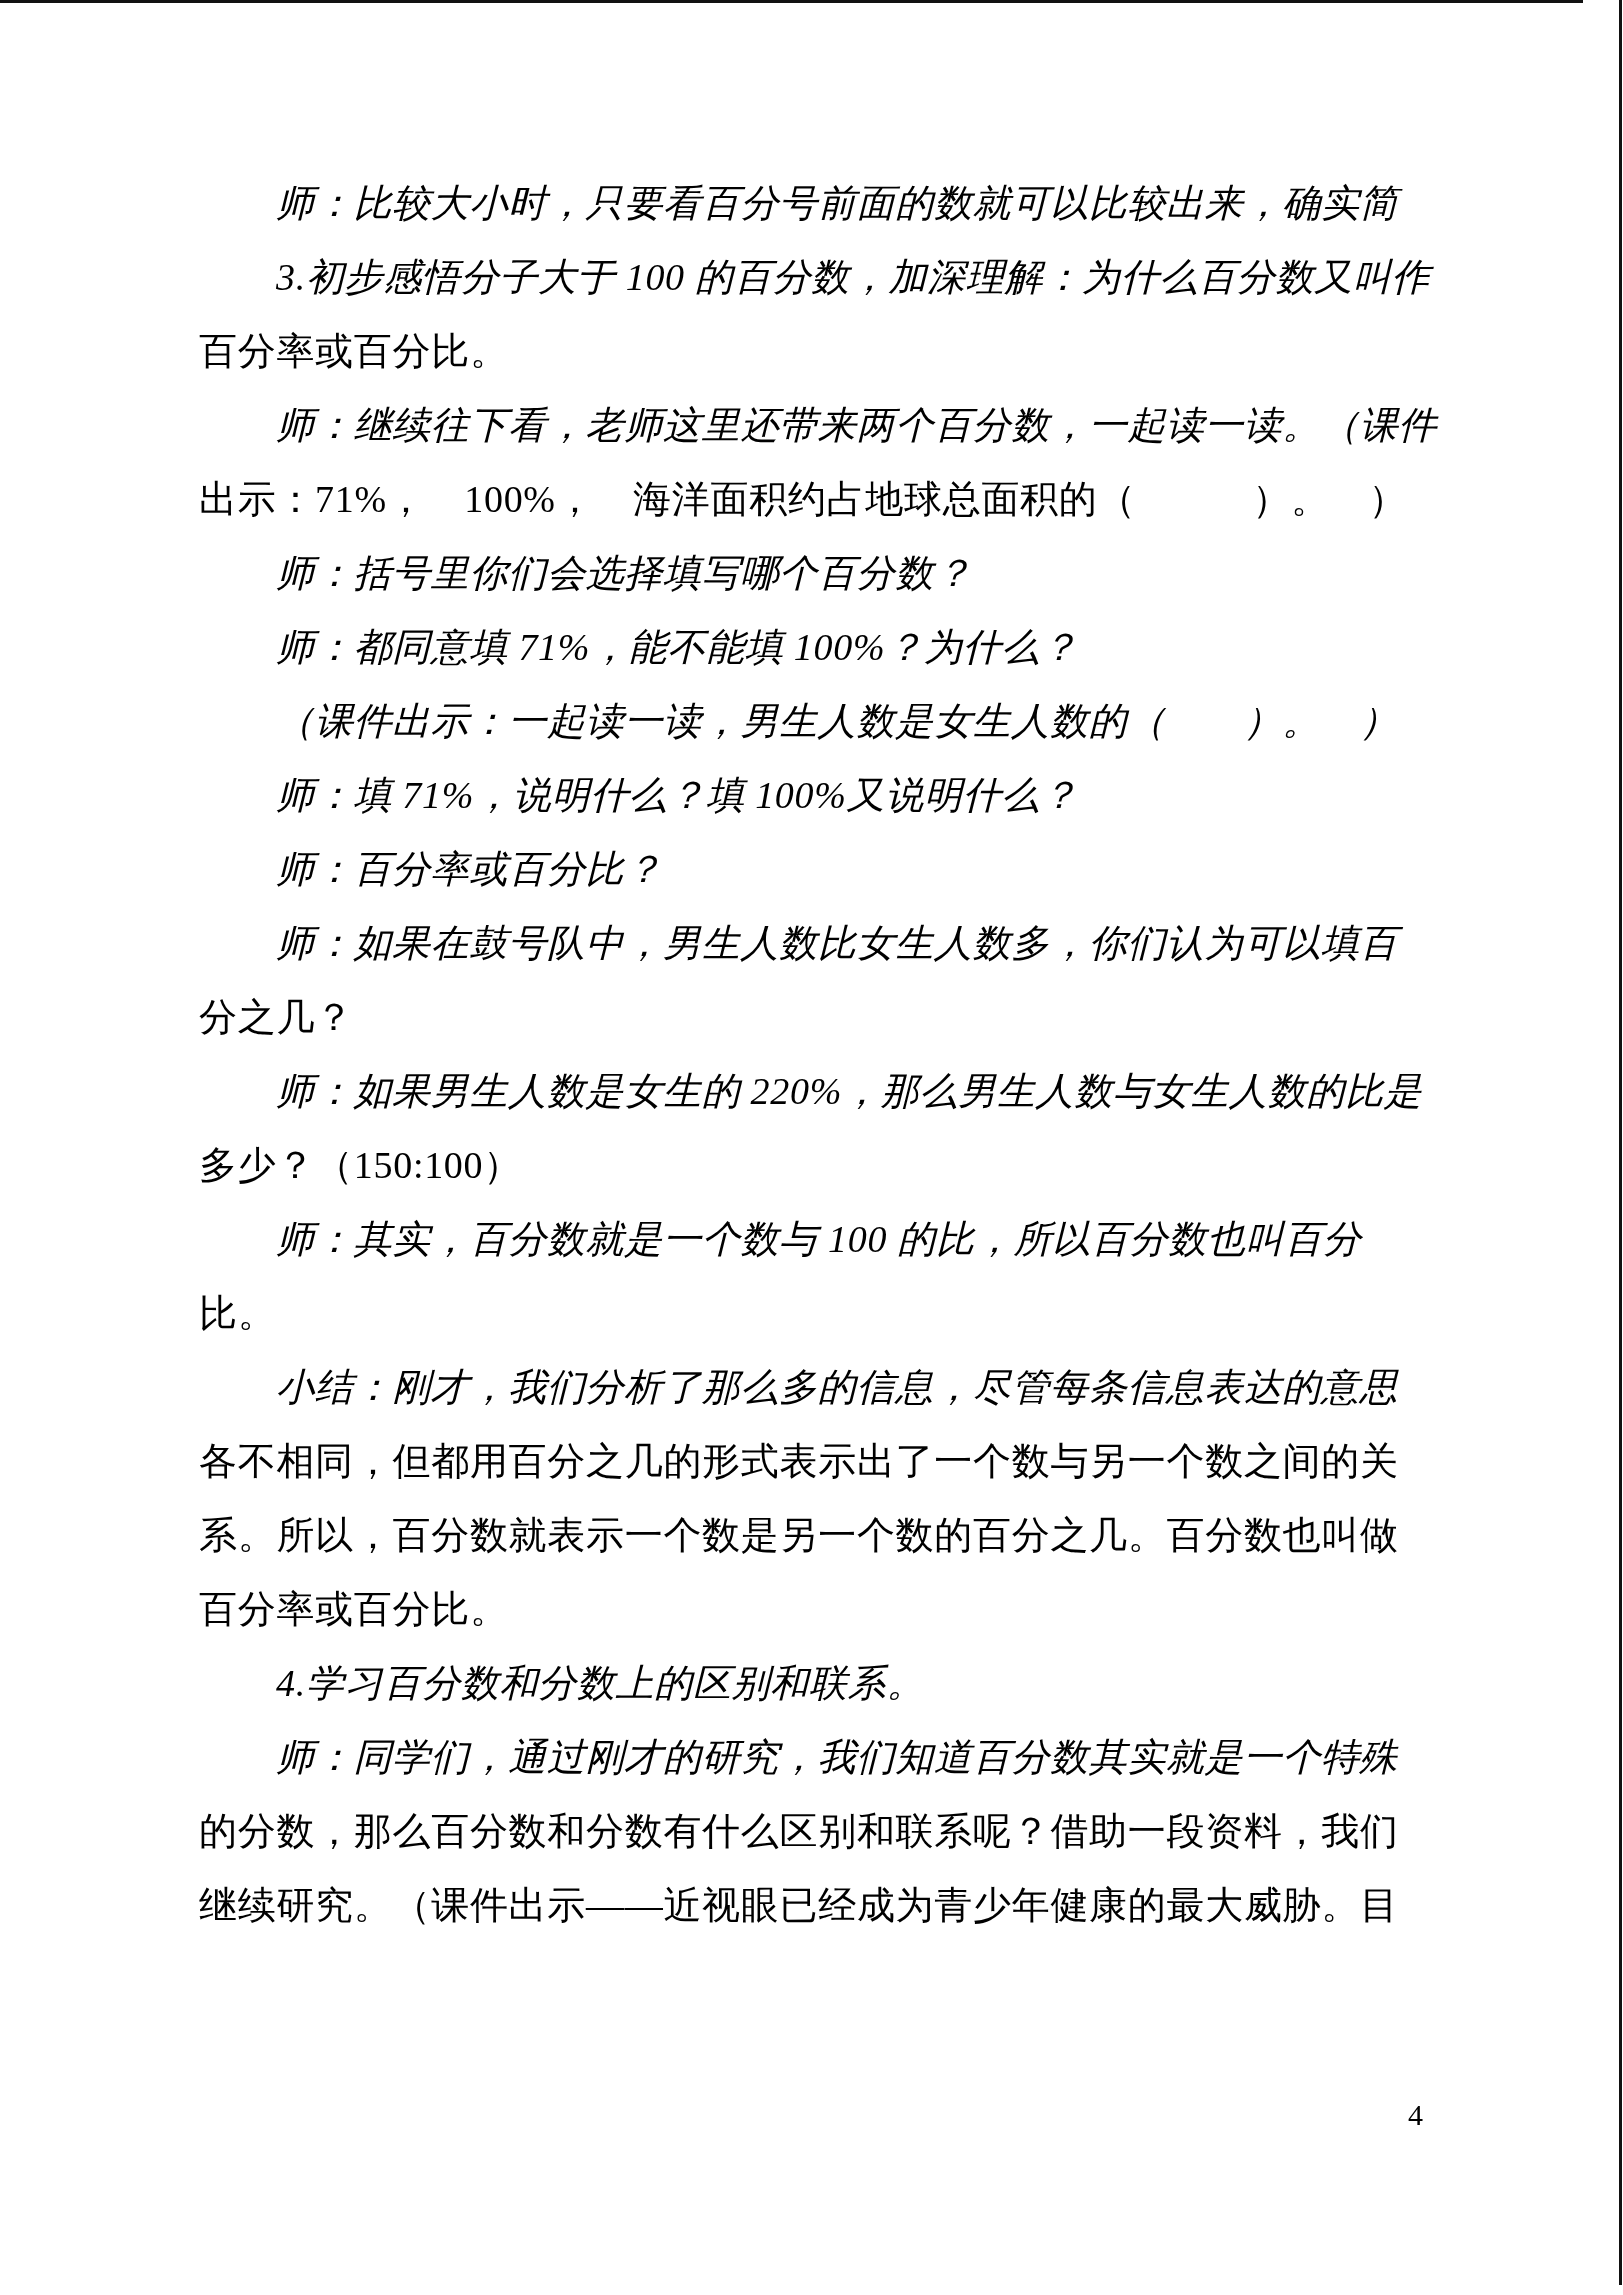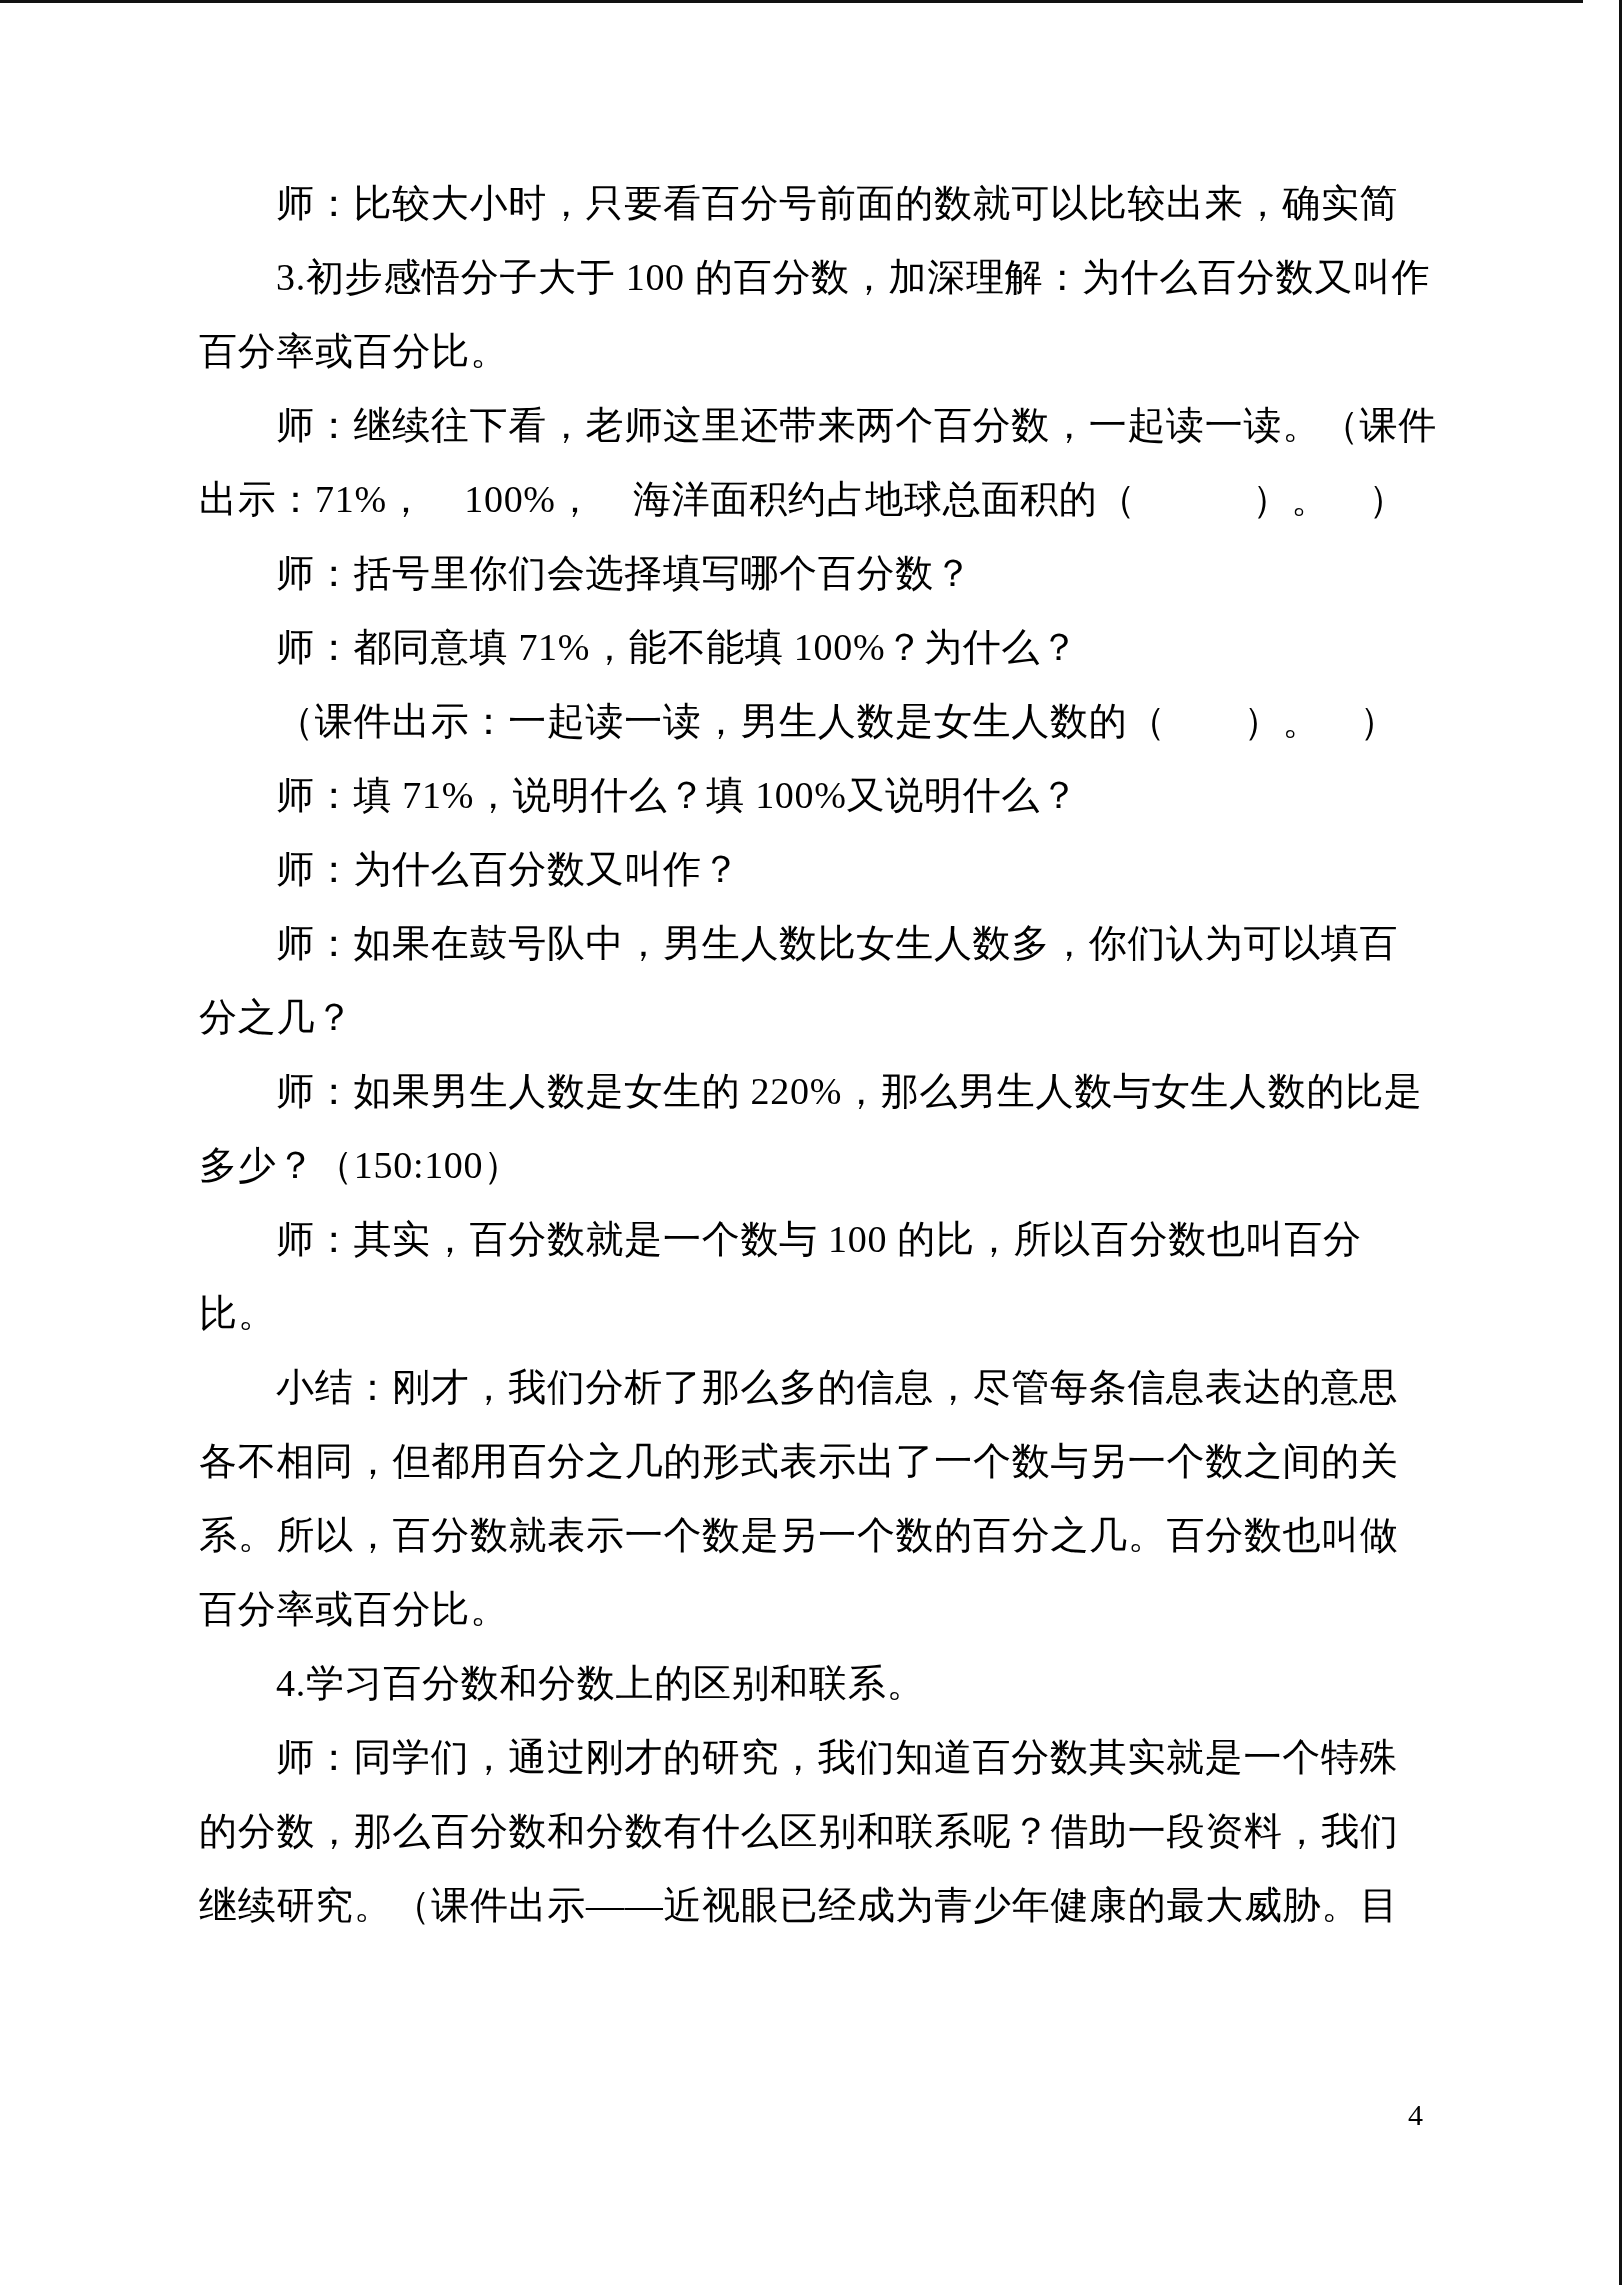--- a/index.html
+++ b/index.html
@@ -42,20 +42,21 @@
     font-size: 38px;
     line-height: 74px;
     letter-spacing: 0.7px;
   }
   .doc-text .line {
     height: 74px;
     white-space: pre;
   }
   .doc-text .line.indent {
     padding-left: 77px;
+    font-style: italic;
   }
   .page-number {
     position: absolute;
     left: 1395px;
     top: 2098px;
     width: 41px;
     font-size: 30px;
     line-height: 33px;
     text-align: center;
   }
@@ -70,21 +71,21 @@
   <div class="doc-text">
       <div class="line indent">师：比较大小时，只要看百分号前面的数就可以比较出来，确实简</div>
       <div class="line indent">3.初步感悟分子大于 100 的百分数，加深理解：为什么百分数又叫作</div>
       <div class="line">百分率或百分比。</div>
       <div class="line indent">师：继续往下看，老师这里还带来两个百分数，一起读一读。（课件</div>
       <div class="line">出示：71%，　100%，　海洋面积约占地球总面积的（　　　）。　）</div>
       <div class="line indent">师：括号里你们会选择填写哪个百分数？</div>
       <div class="line indent">师：都同意填 71%，能不能填 100%？为什么？</div>
       <div class="line indent">（课件出示：一起读一读，男生人数是女生人数的（　　）。　）</div>
       <div class="line indent">师：填 71%，说明什么？填 100%又说明什么？</div>
-      <div class="line indent">师：为什么百分数又叫作？</div>
+      <div class="line indent">师：百分率或百分比？</div>
       <div class="line indent">师：如果在鼓号队中，男生人数比女生人数多，你们认为可以填百</div>
       <div class="line">分之几？</div>
       <div class="line indent">师：如果男生人数是女生的 220%，那么男生人数与女生人数的比是</div>
       <div class="line">多少？（150:100）</div>
       <div class="line indent">师：其实，百分数就是一个数与 100 的比，所以百分数也叫百分</div>
       <div class="line">比。</div>
       <div class="line indent">小结：刚才，我们分析了那么多的信息，尽管每条信息表达的意思</div>
       <div class="line">各不相同，但都用百分之几的形式表示出了一个数与另一个数之间的关</div>
       <div class="line">系。所以，百分数就表示一个数是另一个数的百分之几。百分数也叫做</div>
       <div class="line">百分率或百分比。</div>

